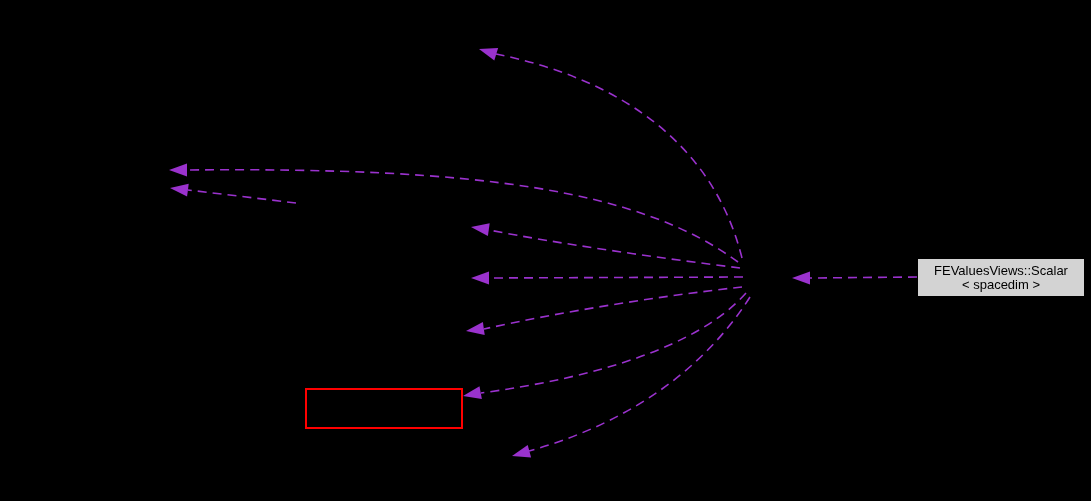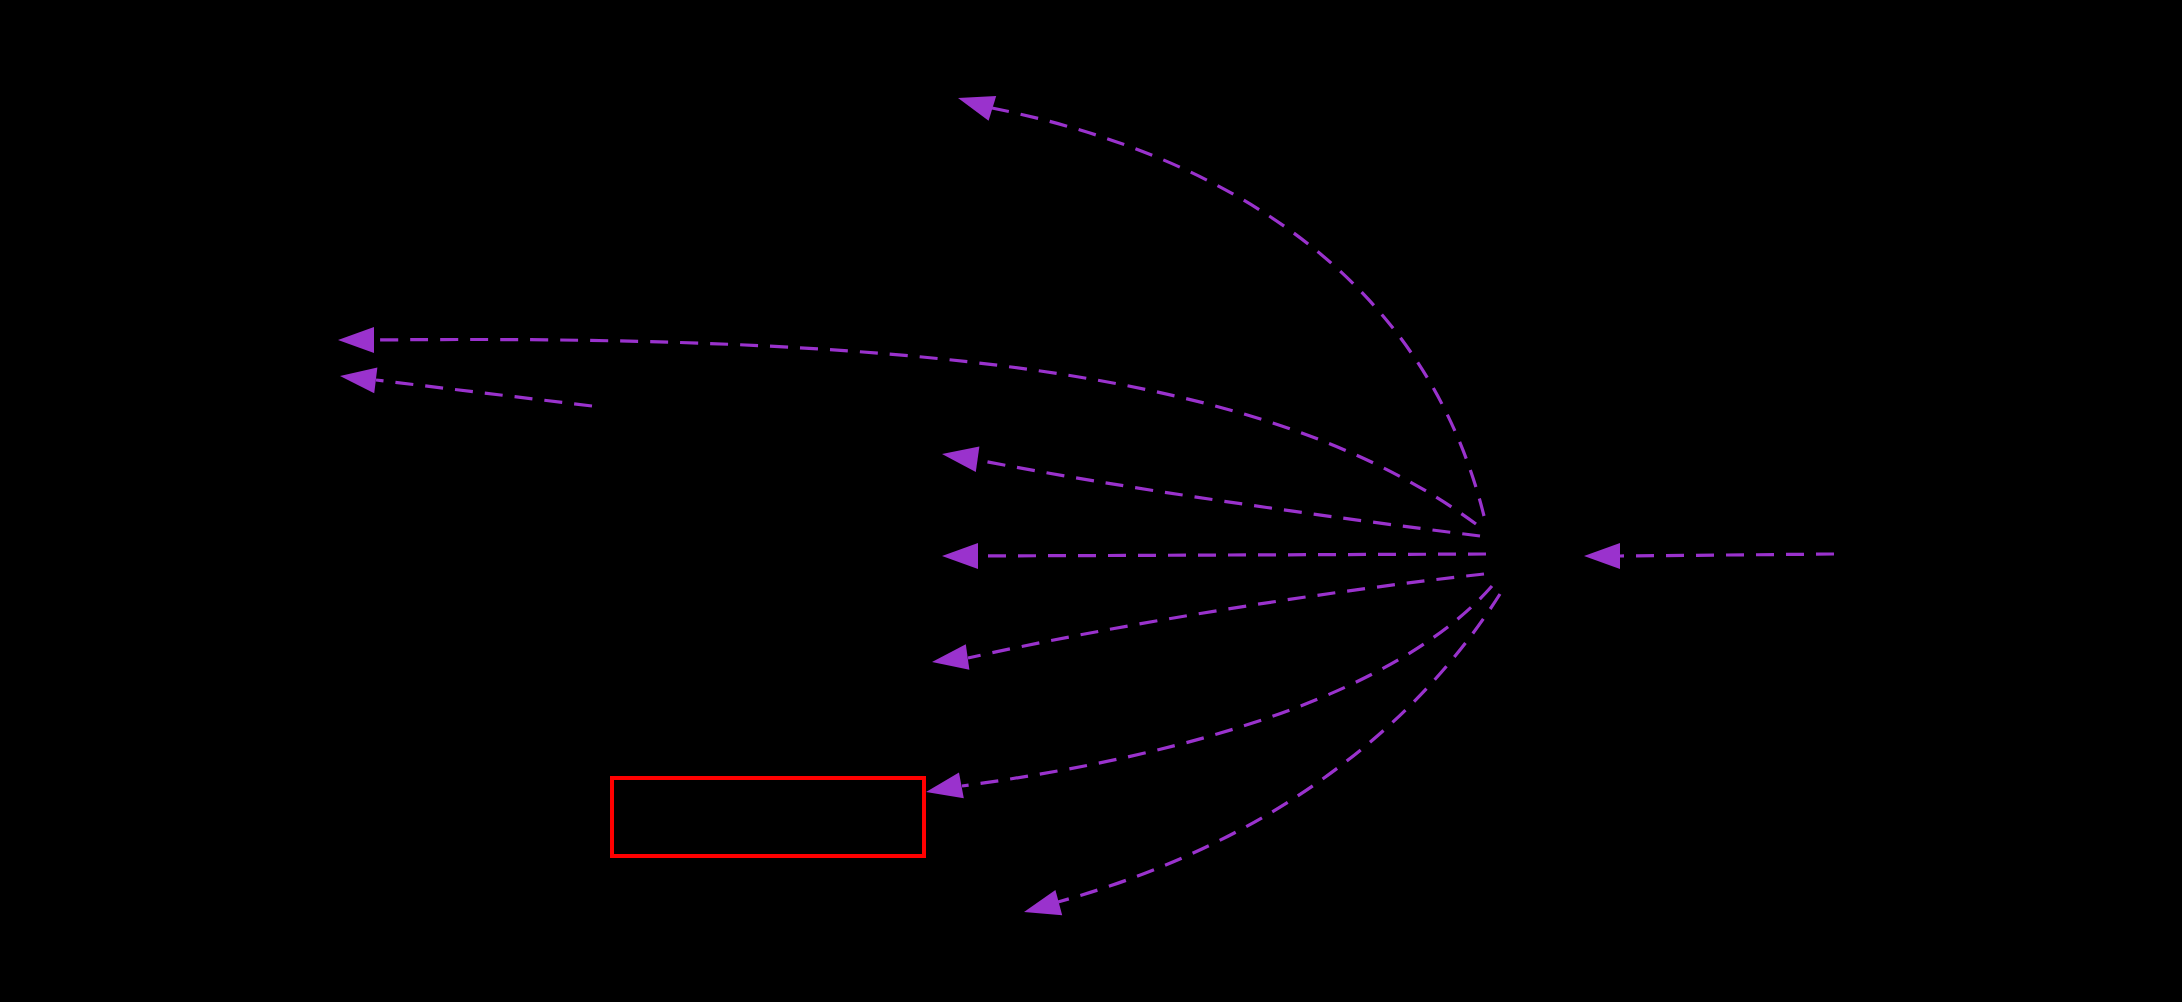--- a/index.html
+++ b/index.html
@@ -58,14 +58,18 @@
       <path d="M746,293 C700,345 600,377 481,393" fill="none" stroke="#9a32cd" stroke-width="1.6" stroke-dasharray="9 6"></path>
       <polygon points="463,396 479.5,386.3 481.9,399.1" fill="#9a32cd"></polygon>
       <path d="M750,297 C710,360 640,420 529,451" fill="none" stroke="#9a32cd" stroke-width="1.6" stroke-dasharray="9 6"></path>
       <polygon points="512,456 527.7,445 531.1,457.6" fill="#9a32cd"></polygon>
       <path d="M917,277 L810,278" fill="none" stroke="#9a32cd" stroke-width="1.6" stroke-dasharray="9 6"></path>
       <polygon points="792,278 810,271.5 810,284.5" fill="#9a32cd"></polygon>
     </svg>
 
   <div class="node" style="left: 305px; top: 388px; width: 158px; height: 41px; background: transparent; border: 2px solid rgb(255, 0, 0);"></div>
 
+  <div class="node" style="left: 917px; top: 258px; width: 168px; height: 39px; background: rgb(211, 211, 211); border: 1px solid rgb(0, 0, 0); color: rgb(0, 0, 0);">
+    <span class="node-label">FEValuesViews::Scalar</span>
+    <span class="node-label">&lt; spacedim &gt;</span>
+  </div>
 
 </div>
 
 </body></html>

